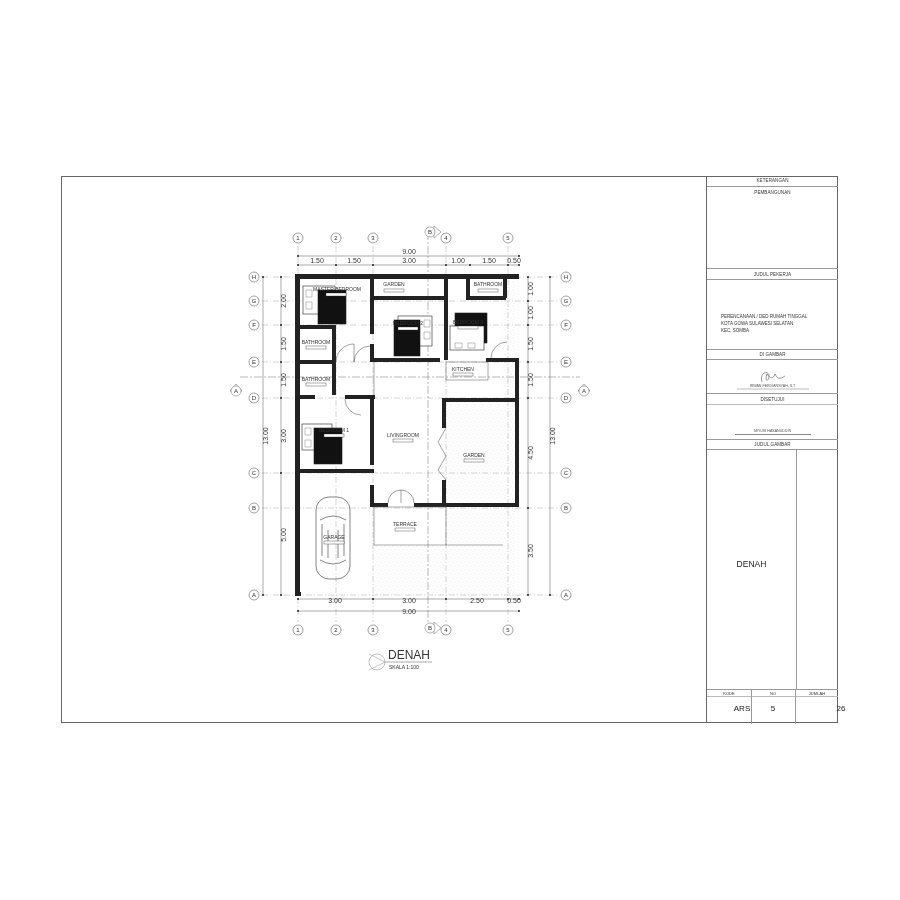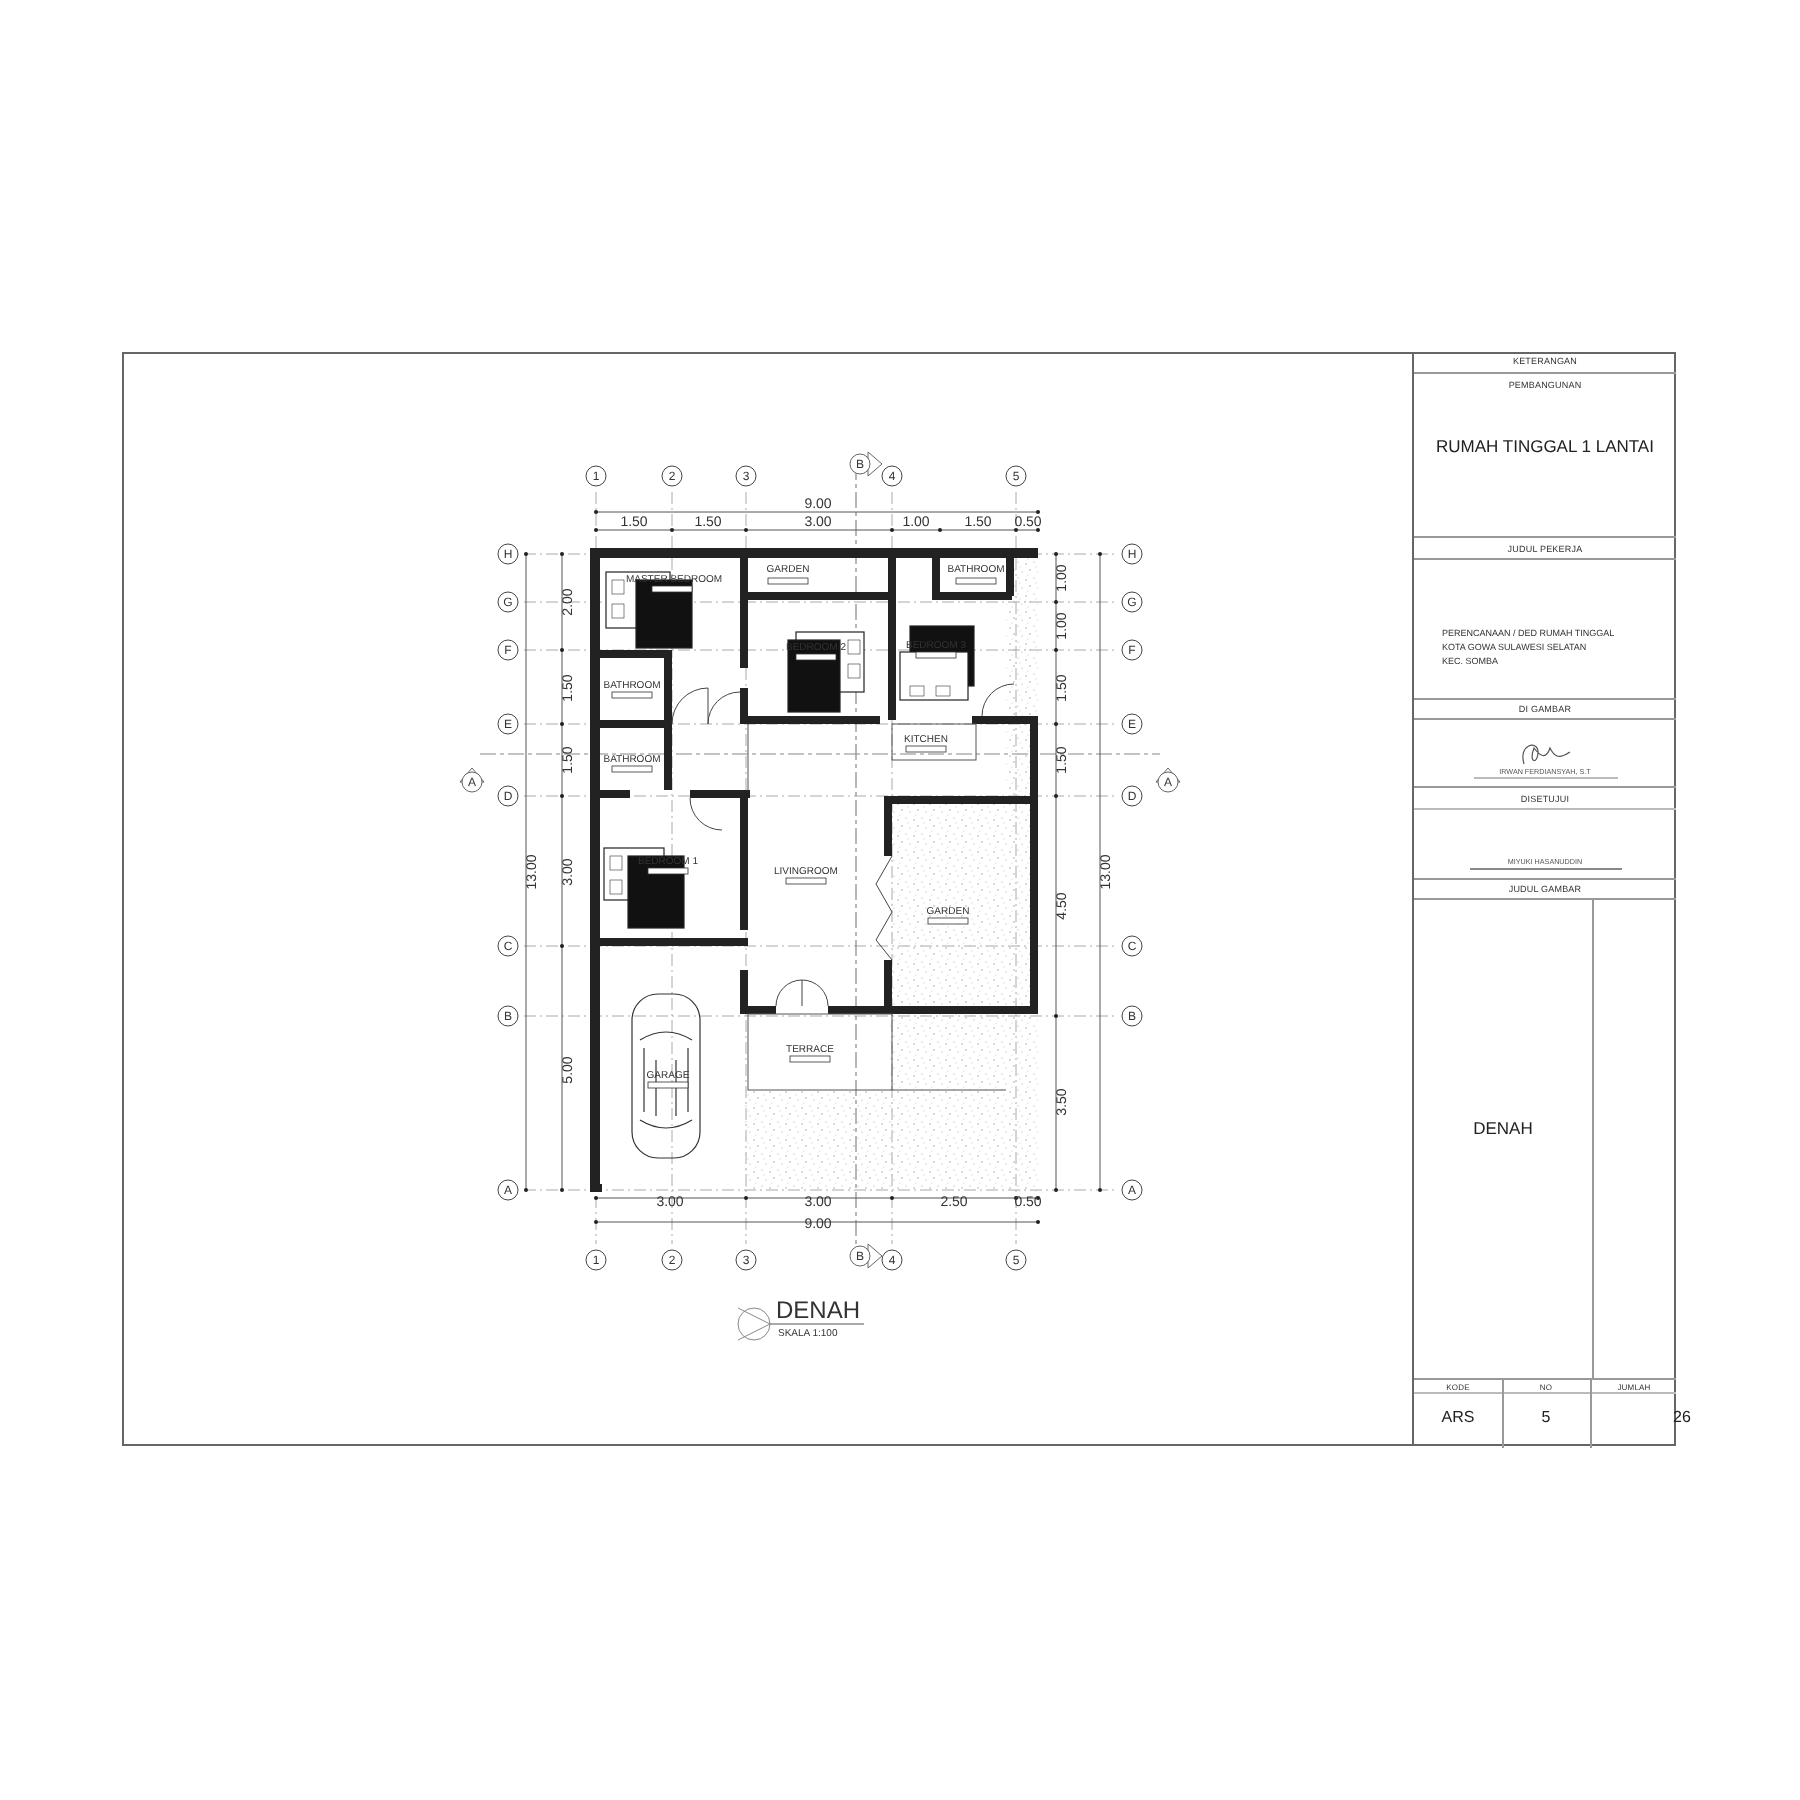--- a/index.html
+++ b/index.html
@@ -16,21 +16,20 @@
   .title-skala{position:absolute;left:389px;top:664px;font-size:5px;color:#333;}
 </style>
 </head>
 <body>
 
 <div class="sheet"></div>
 
 <div class="tb">
   <div class="row lbl" style="top:0;height:10px;border-top:none;line-height:10px;">KETERANGAN</div>
   <div class="row lbl" style="top:10px;height:12px;line-height:12px;">PEMBANGUNAN</div>
-  <div class="row big" style="top:22px;height:70px;line-height:50px;border-top:none;">RUMAH TINGGAL 1 LANTAI</div>
   <div class="row lbl" style="top:92px;height:11px;line-height:11px;">JUDUL PEKERJA</div>
   <div class="row" style="top:103px;height:70px;">
     <div class="mid" style="margin-top:33px;">PERENCANAAN / DED RUMAH TINGGAL</div>
     <div class="mid">KOTA GOWA SULAWESI SELATAN</div>
     <div class="mid">KEC. SOMBA</div>
   </div>
   <div class="row lbl" style="top:173px;height:10px;line-height:10px;">DI GAMBAR</div>
   <div class="row" style="top:183px;height:34px;">
     <svg width="132" height="34">
       <path d="M55 22 C52 12,62 10,62 16 C62 22,57 22,60 14 C63 18,66 20,68 14 C70 18,72 20,78 16" stroke="#555" fill="none" stroke-width="0.6"></path>
@@ -46,21 +45,21 @@
   <div class="row lbl" style="top:263px;height:10px;line-height:10px;">JUDUL GAMBAR</div>
   <div class="row" style="top:273px;height:240px;">
     <div style="position:absolute;left:0;top:0;width:89px;height:240px;border-right:1px solid #999;font-size:8.5px;line-height:228px;text-align:center;">DENAH</div>
   </div>
   <div class="row" style="top:513px;height:8px;border-bottom:1px solid #bbb;">
     <div class="lbl" style="position:absolute;left:0;width:44px;line-height:8px;font-size:4px;border-right:1px solid #999;height:34px;">KODE</div>
     <div class="lbl" style="position:absolute;left:44px;width:44px;line-height:8px;font-size:4px;border-right:1px solid #999;height:34px;">NO</div>
     <div class="lbl" style="position:absolute;left:88px;width:44px;line-height:8px;font-size:4px;">JUMLAH</div>
   </div>
   <div class="row" style="top:521px;height:26px;border-top:none;">
-    <div style="position:absolute;left:0;width:44px;line-height:24px;font-size:8px;">ARS</div>
+    <div style="position:absolute;left:13px;width:44px;line-height:24px;font-size:8px;">ARS</div>
     <div style="position:absolute;left:44px;width:44px;line-height:24px;font-size:8px;">5</div>
     <div style="position:absolute;left:88px;width:44px;line-height:24px;font-size:8px;padding-left:24px;">26</div>
   </div>
 </div>
 
 <svg class="plan" viewBox="0 0 900 900">
   <defs>
     <pattern id="spk" width="8" height="8" patternUnits="userSpaceOnUse">
       <rect width="8" height="8" fill="#fff"></rect>
       <circle cx="1" cy="2" r="0.35" fill="#999"></circle>

